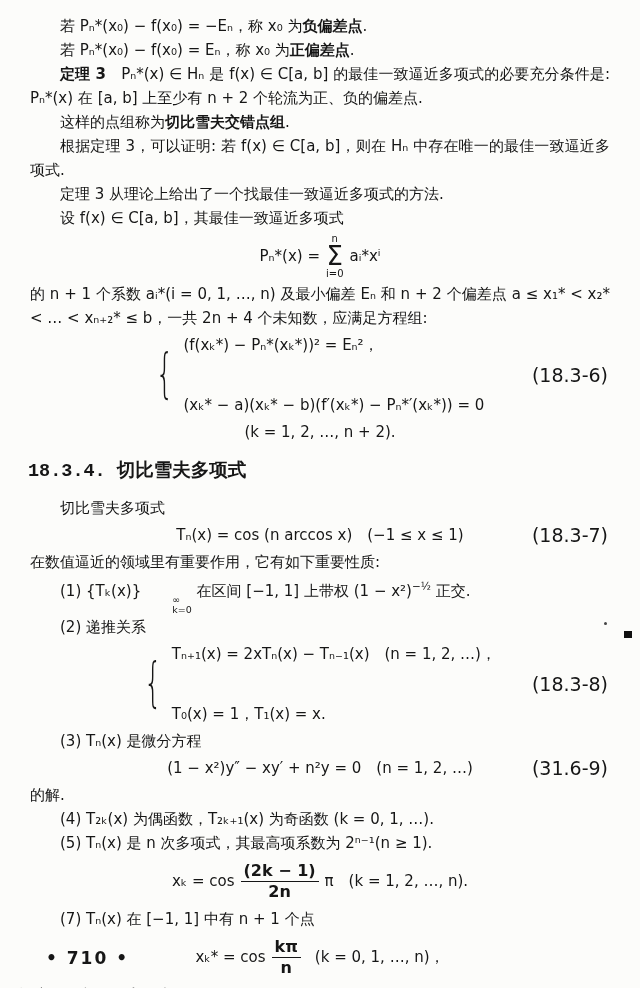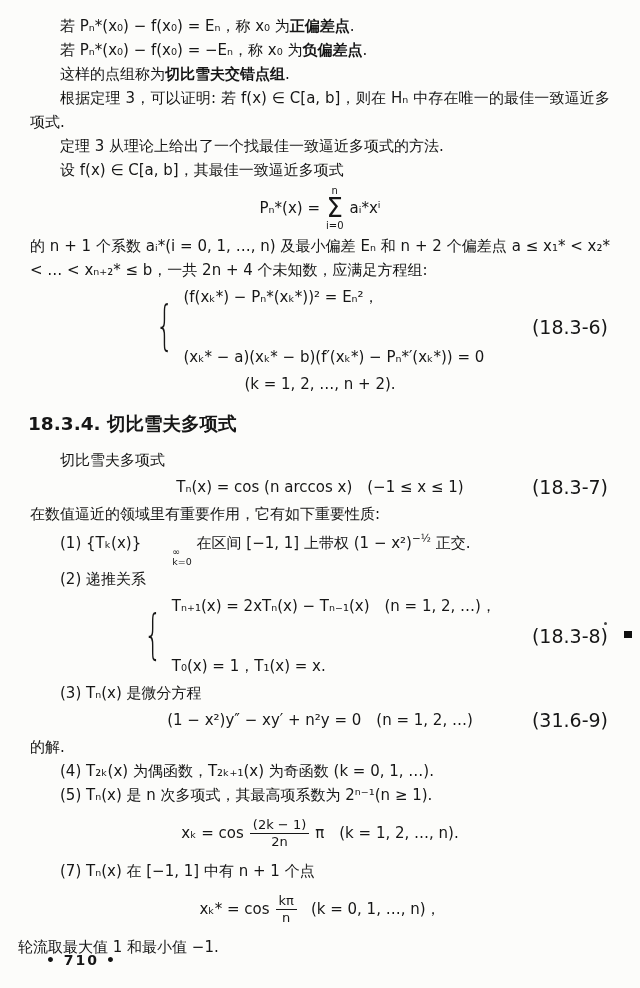--- a/index.html
+++ b/index.html
@@ -5,58 +5,59 @@
   html,body{margin:0;padding:0;background:#d8d8d8;}
   .page{
     position:relative;width:640px;height:988px;background:#fcfcfa;
     overflow:hidden;margin:0 auto;
     font-family:"DejaVu Sans",sans-serif;color:#161616;
   }
   .content{position:absolute;left:30px;right:30px;top:14px;}
   p{margin:0;font-size:15px;line-height:24px;text-align:justify;}
   .ind{text-indent:2em;}
   .b{font-weight:bold;}
-  .sec-h{font-size:18.5px;font-weight:bold;line-height:24px;margin:16px 0 12px -2px;text-align:left;}
+  .sec-h{font-size:18.5px;font-weight:bold;line-height:24px;margin:16px 0 12px -2px;text-align:left;font-family:Liberation Mono, monospace;}
   .lead{font-weight:normal;}
   
   .disp{position:relative;display:flex;justify-content:center;align-items:center;
         font-size:15px;line-height:24px;margin:3px 0;}
   .disp .gap{width:8px;display:inline-block;}
   .eqnum{position:absolute;right:2px;top:50%;transform:translateY(-50%);font-size:19px;}
   .sumstack{display:inline-flex;flex-direction:column;align-items:center;margin:0 6px;line-height:1;}
   .slim{font-size:10px;line-height:11px;}
   .sigma{font-size:26px;line-height:24px;}
   .sys{display:flex;align-items:center;}
   .brace{font-size:28px;line-height:28px;transform:scaleY(1.9);transform-origin:center;
          margin-right:10px;font-weight:300;}
   .syslines{display:flex;flex-direction:column;gap:36px;}
   .subline{text-align:center;font-size:15px;line-height:24px;margin-bottom:4px;}
   .frac{display:inline-flex;flex-direction:column;align-items:center;vertical-align:middle;
-        margin:0 6px;line-height:1.2;font-size:13px;}
+        margin:0 6px;line-height:1.2;font-size:16px;font-weight:bold;}
   .fnum{padding:0 3px;border-bottom:1.5px solid #161616;}
   .fden{padding:0 3px;text-align:center;}
   .dispfrac{min-height:46px;}
   .stack{display:inline-flex;flex-direction:column;align-items:flex-start;font-size:9.5px;
          line-height:10px;vertical-align:-7px;margin-left:1px;}
   sup.e{font-size:10.5px;}
   .hang{margin-left:-12px;}
-  .footer{position:absolute;left:46px;bottom:20px;font-size:14px;font-weight:bold;letter-spacing:2px;}
+  .footer{position:absolute;left:46px;bottom:20px;font-size:17px;font-weight:bold;letter-spacing:2px;}
   .speck{position:absolute;width:8px;height:7px;right:8px;top:631px;background:#101010;}
   .dot{position:absolute;width:3px;height:3px;right:33px;top:622px;background:#444;border-radius:50%;}
 </style>
 </head>
 <body>
 
 <div class="page">
   <div class="content">
 
+    <p class="ind"><span>若 Pₙ*(x₀) − f(x₀) = −Eₙ，称 x₀ 为</span><span class="b">负偏差点</span><span>.</span></p>
+
     <p class="ind"><span>若 Pₙ*(x₀) − f(x₀) = Eₙ，称 x₀ 为</span><span class="b">正偏差点</span><span>.</span></p>
 
-    <p class="ind"><span>若 Pₙ*(x₀) − f(x₀) = −Eₙ，称 x₀ 为</span><span class="b">负偏差点</span><span>.</span></p>
-
+    <p class="ind"><span class="b">定理 3</span><span>　Pₙ*(x) ∈ Hₙ 是 f(x) ∈ C[a, b] 的最佳一致逼近多项式的必要充分条件是: Pₙ*(x) 在 [a, b] 上至少有 n + 2 个轮流为正、负的偏差点.</span></p>
 
     <p class="ind"><span>这样的点组称为</span><span class="b">切比雪夫交错点组</span><span>.</span></p>
 
     <p class="ind">根据定理 3，可以证明: 若 f(x) ∈ C[a, b]，则在 Hₙ 中存在唯一的最佳一致逼近多项式.</p>
 
     <p class="ind">定理 3 从理论上给出了一个找最佳一致逼近多项式的方法.</p>
 
     <p class="ind">设 f(x) ∈ C[a, b]，其最佳一致逼近多项式</p>
 
     <div class="disp">

